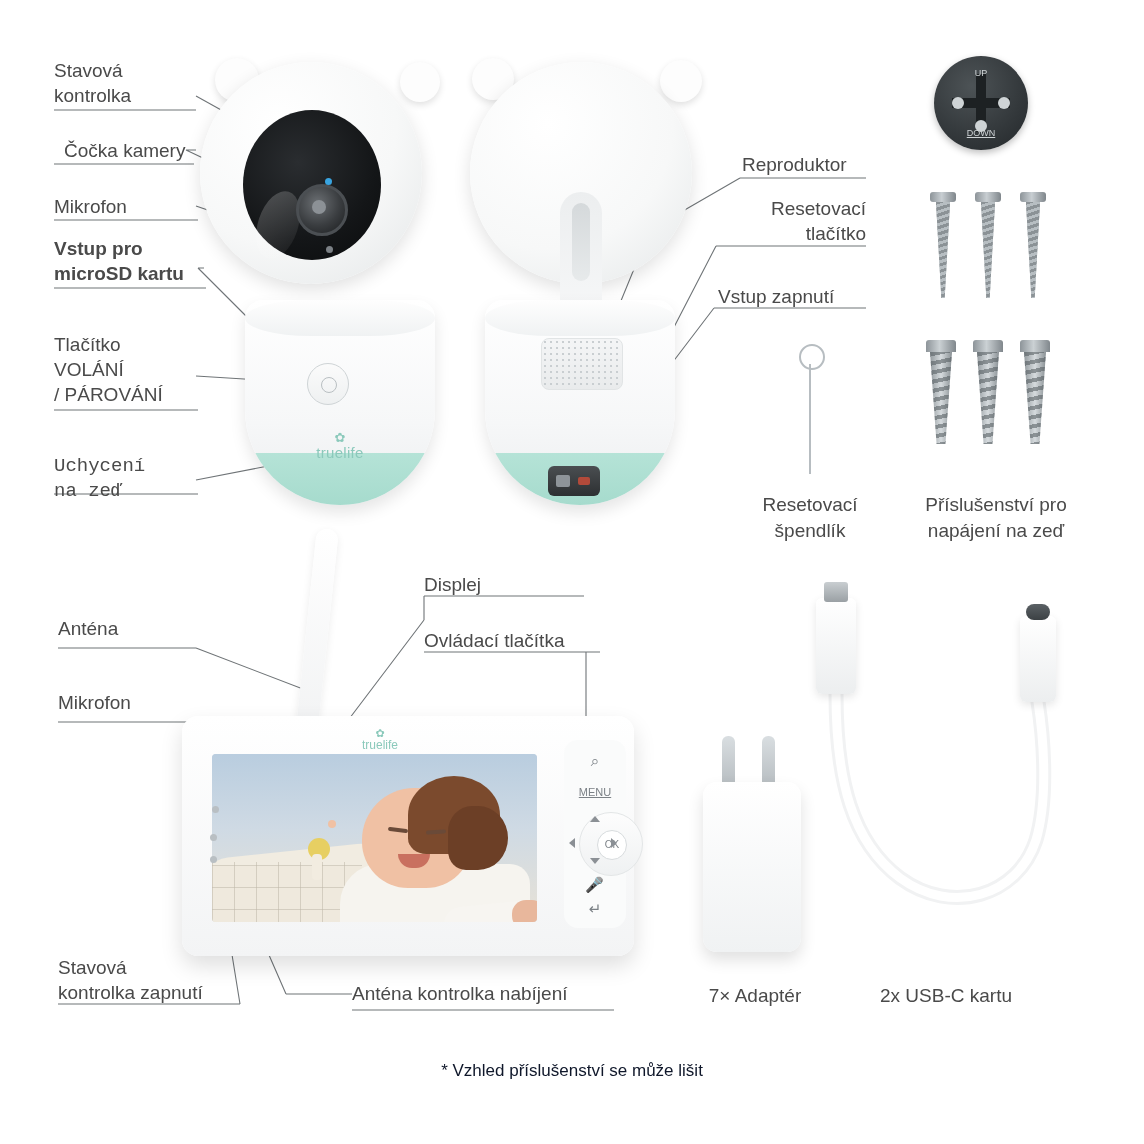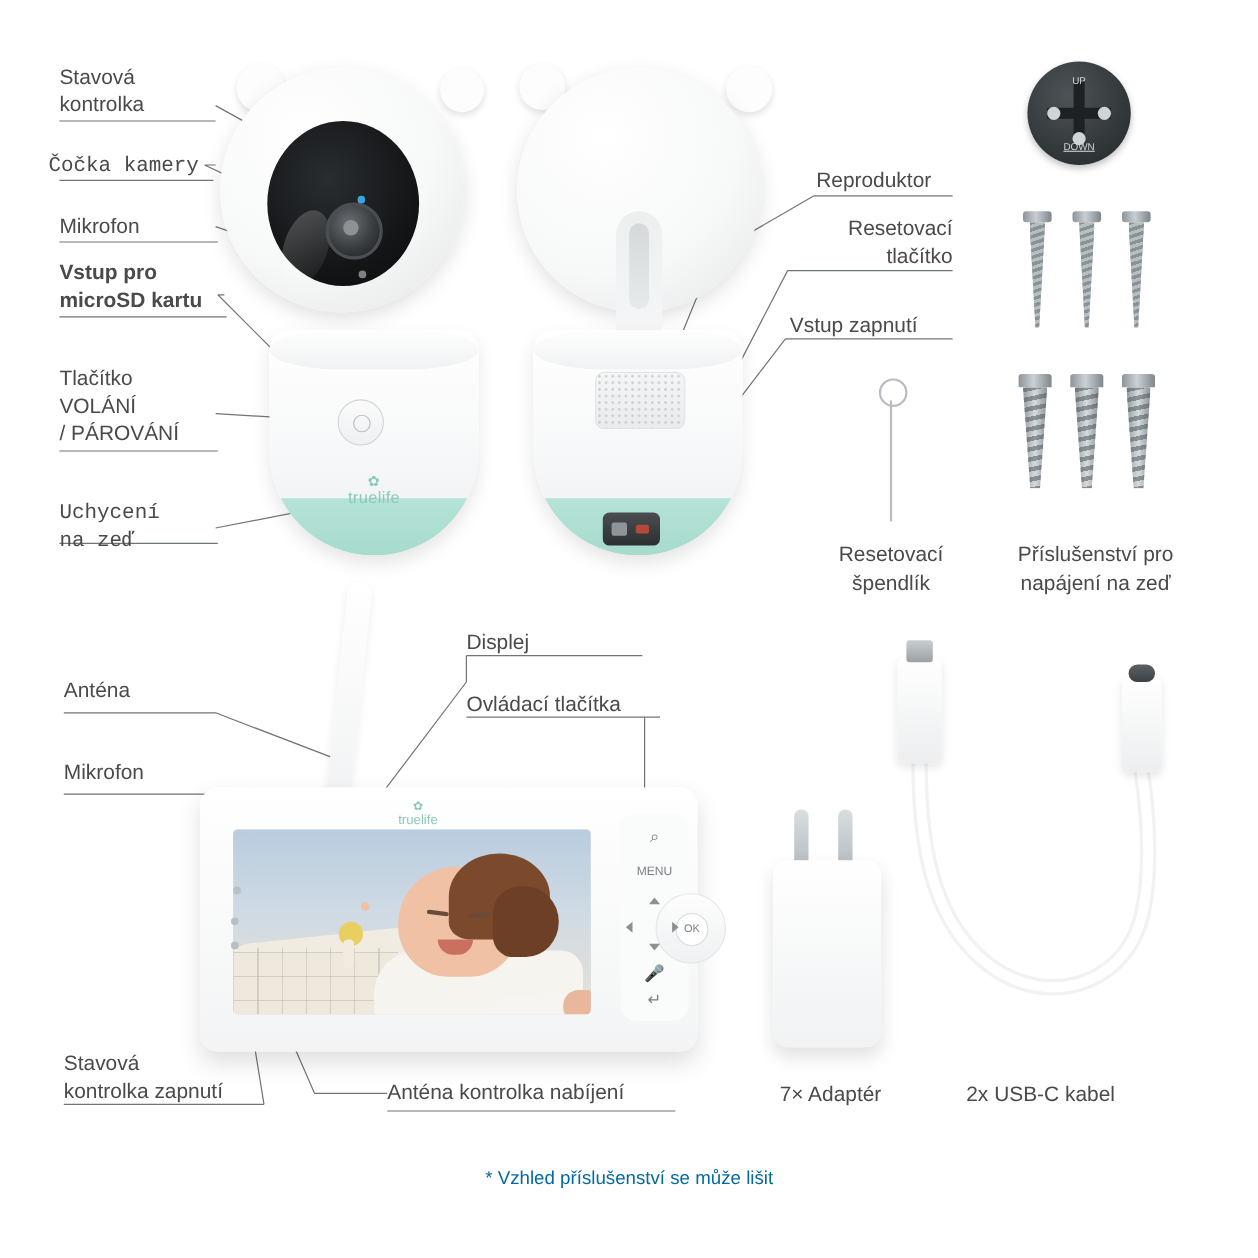--- a/index.html
+++ b/index.html
@@ -20,21 +20,21 @@
     position:absolute;
     font-size:19px;
     line-height:26px;
     text-align:center;
     color:#4a4a4a;
     white-space:pre-line;
   }
   .footnote{
     position:absolute;
     font-size:17px;
-    color:#0369a1;
+    color:#0f172a;
     text-align:center;
     width:100%;
     left:0;
   }
   svg.lines{position:absolute;left:0;top:0;width:1144px;height:1144px;pointer-events:none;}
   .art{position:absolute;}
 
   
   .cam{position:absolute;}
   .cam .antenna{position:absolute;background:#fff;}
@@ -195,21 +195,21 @@
     position:absolute;left:296px;top:528px;width:22px;height:200px;border-radius:11px;
     background:linear-gradient(180deg,#ffffff,#f2f3f4);
     transform:rotate(6deg);transform-origin:bottom center;
     box-shadow:0 3px 8px rgba(0,0,0,.08);
   }
   .mon-dot{position:absolute;width:7px;height:7px;border-radius:50%;background:#b9bfc3;}
 
   .keypad{position:absolute;left:564px;top:740px;width:62px;height:188px;border-radius:14px;background:#fafbfb;}
   .kbtn{position:absolute;font-size:11px;color:#7b8186;text-align:center;}
   .dpad{
-    position:absolute;left:596px;top:812px;width:62px;height:62px;border-radius:50%;
+    position:absolute;left:579px;top:812px;width:62px;height:62px;border-radius:50%;
     background:linear-gradient(180deg,#fdfdfd,#eff1f2);border:1px solid #e3e6e7;
   }
   .dpad .ok{
     position:absolute;left:17px;top:17px;width:28px;height:28px;border-radius:50%;
     border:1px solid #d8dcde;background:#fff;font-size:10px;color:#7b8186;text-align:center;line-height:28px;
   }
   .tri{position:absolute;width:0;height:0;}
 
   
   .adapter{
@@ -377,21 +377,21 @@
   <span>truelife</span>
 </div>
 <div class="mon-dot" style="left:212px;top:806px;"></div>
 <div class="mon-dot" style="left:210px;top:834px;"></div>
 <div class="mon-dot" style="left:210px;top:856px;"></div>
 
 <div class="keypad"></div>
 <div class="kbtn" style="left:578px;top:752px;width:34px;">
   <span style="font-size:15px;color:#7b8186;">⌕</span>
 </div>
-<div class="kbtn" style="left:570px;top:786px;width:50px;">MENU</div>
+<div class="kbtn" style="left:570px;top:786px;width:50px;text-decoration:underline;">MENU</div>
 <div class="dpad">
   <div class="ok">OK</div>
 </div>
 <div class="tri" style="left:590px;top:816px;border-left:5px solid transparent;border-right:5px solid transparent;border-bottom:6px solid #8b9095;"></div>
 <div class="tri" style="left:590px;top:858px;border-left:5px solid transparent;border-right:5px solid transparent;border-top:6px solid #8b9095;"></div>
 <div class="tri" style="left:569px;top:838px;border-top:5px solid transparent;border-bottom:5px solid transparent;border-right:6px solid #8b9095;"></div>
 <div class="tri" style="left:611px;top:838px;border-top:5px solid transparent;border-bottom:5px solid transparent;border-left:6px solid #8b9095;"></div>
 <div class="kbtn" style="left:578px;top:876px;width:34px;">
   <span style="font-size:15px;color:#7b8186;">🎤</span>
 </div>
@@ -405,21 +405,21 @@
 
 <svg class="lines" viewBox="0 0 1144 1144">
   <path d="M836,694 C836,780 852,842 900,878 C952,916 1018,896 1036,840 C1048,800 1044,740 1038,702" stroke="#f1f2f3" stroke-width="15" fill="none" stroke-linecap="round"></path>
   <path d="M836,694 C836,780 852,842 900,878 C952,916 1018,896 1036,840 C1048,800 1044,740 1038,702" stroke="#ffffff" stroke-width="9" fill="none" stroke-linecap="round"></path>
 </svg>
 <div class="usb-a"></div>
 <div class="usb-c"></div>
 
 <div class="label" style="left:54px;top:58px;">Stavová
 kontrolka</div>
-<div class="label" style="left:44px;top:138px;font-family:Liberation Mono, monospace;">Čočka kamery</div>
+<div class="label" style="left:64px;top:138px;">Čočka kamery</div>
 <div class="label" style="left:54px;top:194px;">Mikrofon</div>
 <div class="label" style="left:54px;top:236px;font-weight:bold;">Vstup pro
 microSD kartu</div>
 <div class="label" style="left:54px;top:332px;">Tlačítko
 VOLÁNÍ
 / PÁROVÁNÍ</div>
 <div class="label" style="left:54px;top:454px;font-family:Liberation Mono, monospace;">Uchycení
 na zeď</div>
 
 <div class="label" style="left:742px;top:152px;">Reproduktor</div>
@@ -434,15 +434,15 @@
 
 <div class="label" style="left:424px;top:572px;">Displej</div>
 <div class="label" style="left:424px;top:628px;">Ovládací tlačítka</div>
 <div class="label" style="left:58px;top:616px;">Anténa</div>
 <div class="label" style="left:58px;top:690px;">Mikrofon</div>
 <div class="label" style="left:58px;top:955px;">Stavová
 kontrolka zapnutí</div>
 <div class="label" style="left:352px;top:981px;">Anténa kontrolka nabíjení</div>
 
 <div class="caption" style="left:660px;top:983px;width:190px;">7× Adaptér</div>
-<div class="caption" style="left:846px;top:983px;width:200px;">2x USB-C kabel</div>
+<div class="caption" style="left:846px;top:983px;width:200px;">2x USB-C kartu</div>
 
 <div class="footnote" style="top:1061px;">* Vzhled příslušenství se může lišit</div>
 
 </body></html>

